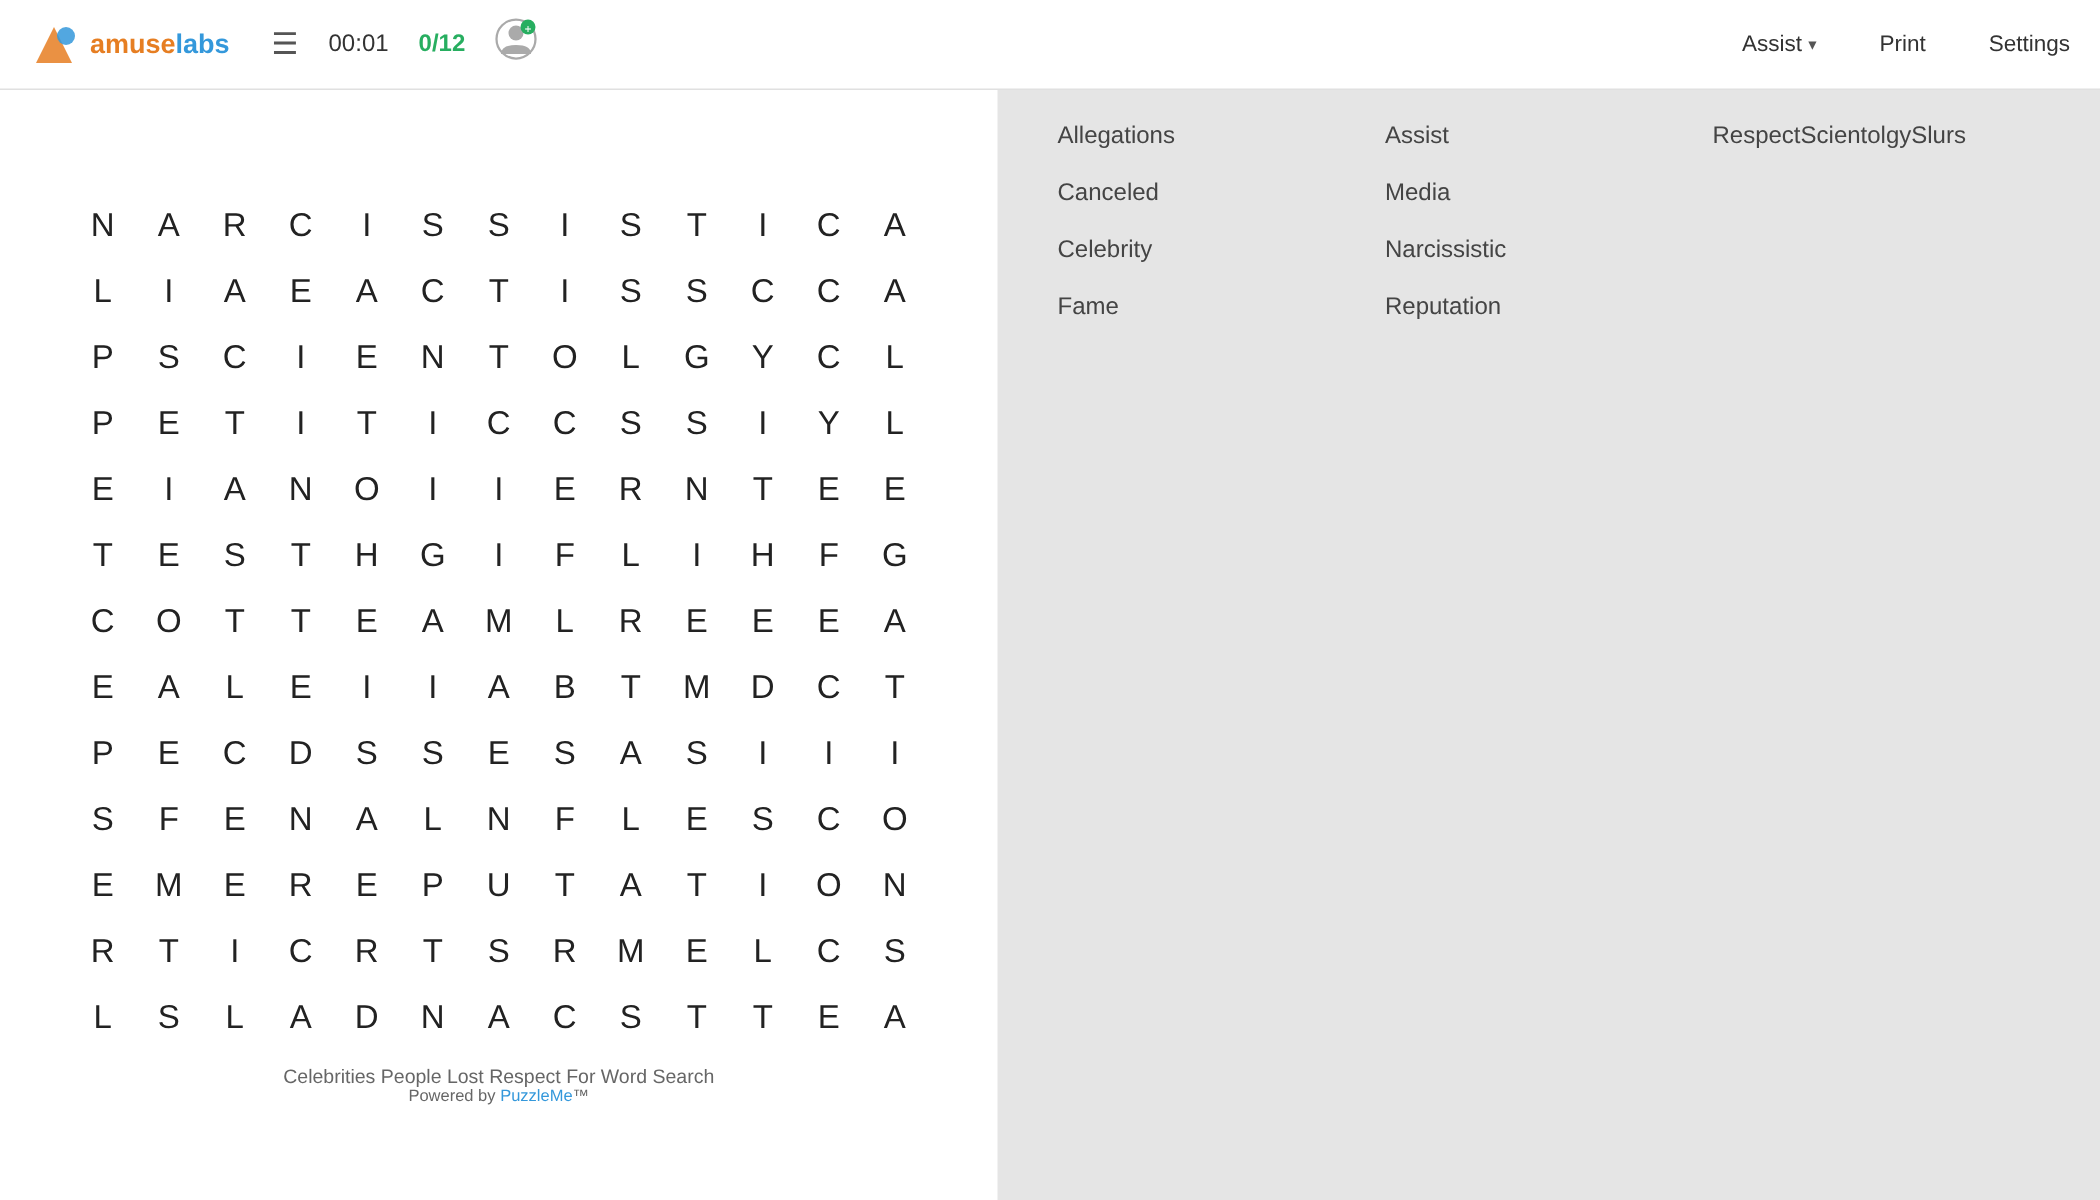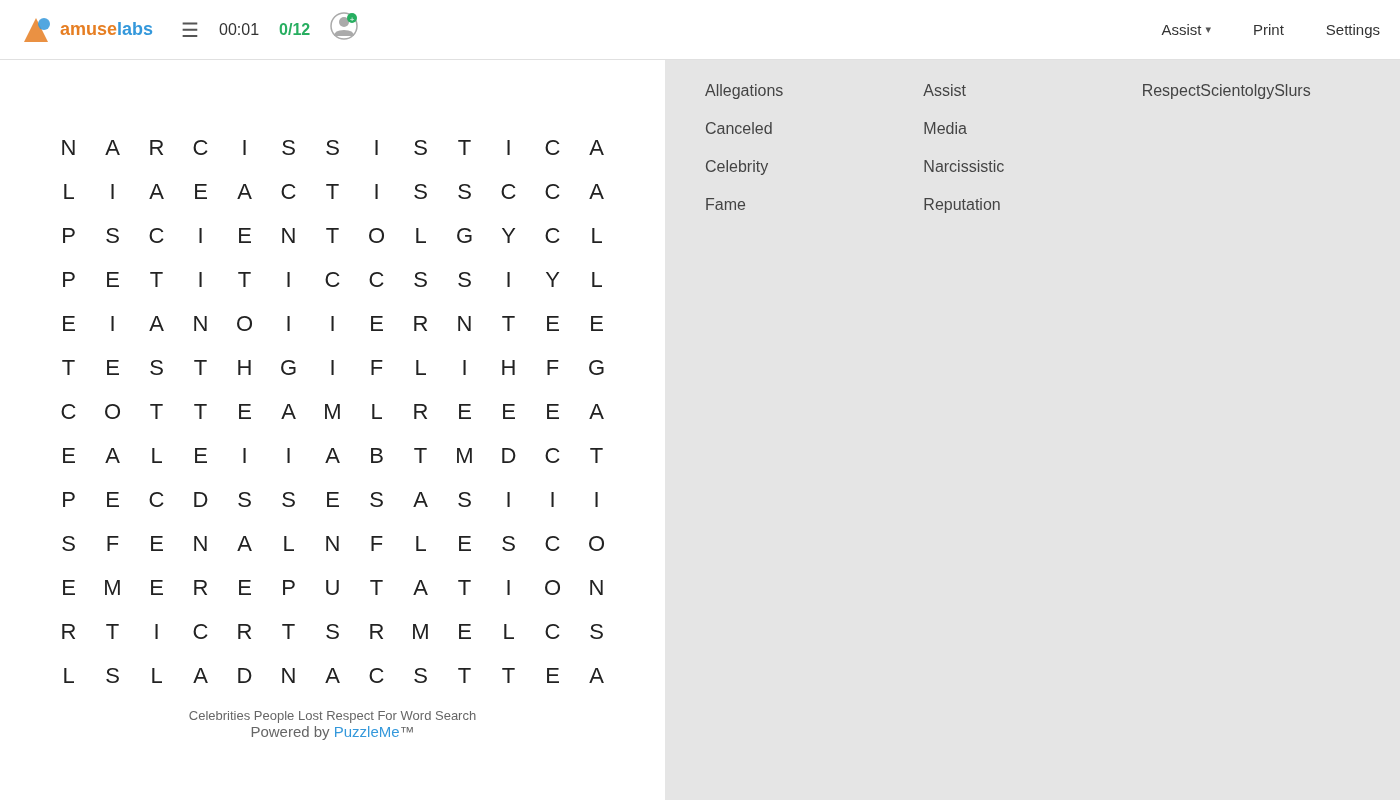--- a/index.html
+++ b/index.html
@@ -114,21 +114,21 @@
       letter-spacing: 0;
     }
 
     #puzzle-caption {
       margin-top: 10px;
       font-size: 13px;
       color: #666;
       text-align: left;
     }
     #puzzle-poweredby {
-      font-size: 15px;
+      font-size: 11px;
       color: #666;
       text-align: left;
     }
     #puzzleme-link {
       color: #3498db;
       text-decoration: none;
     }
 
     
     #word-panel {

